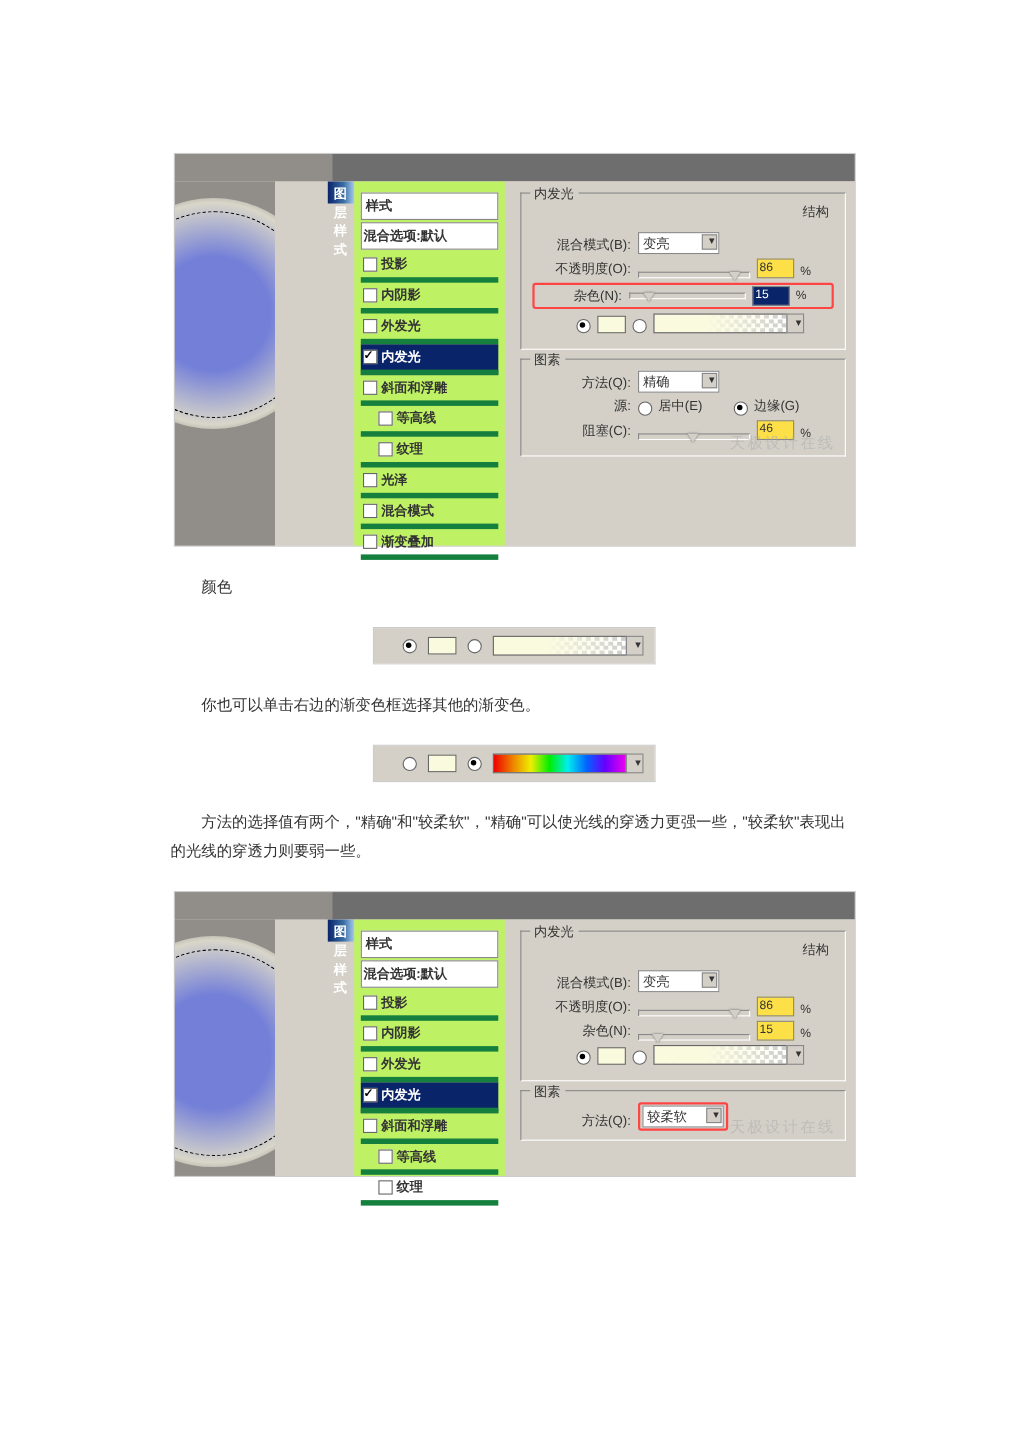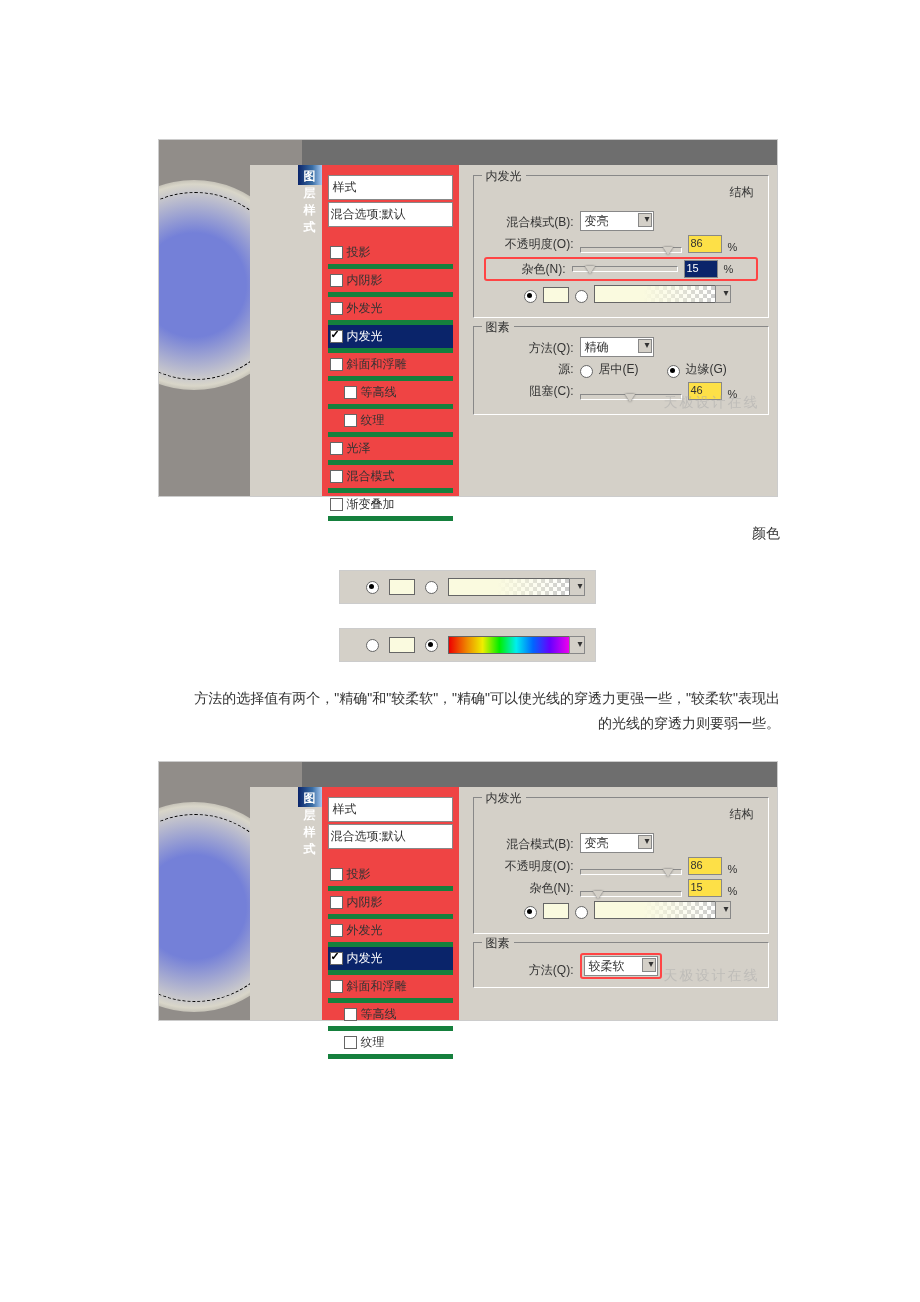--- a/index.html
+++ b/index.html
@@ -1,37 +1,37 @@
 <!DOCTYPE html>
 <html><head>
 <meta charset="utf-8">
 <style>
 body { margin:0; background:#fff; font-family:"Microsoft YaHei","SimSun",sans-serif; font-size:14px; color:#333; width:920px; }
 .page { padding:115px 140px 60px 155px; }
-.article p { margin:24px 0; line-height:1.8;text-align:right; }
+.article p { margin:24px 0; line-height:1.8; }
 .article p.indent { text-indent:2em; }
 .figure { margin:24px 0; display:flex; justify-content:center; }
 .figure-inner { border:1px solid #ccc; background:#d4d0c8; }
 .ps-screenshot { width:618px; background:#d4d0c8; font-family:"SimSun",sans-serif; font-size:12px; }
 .ps-titlebar-row { display:flex; height:25px; }
 .ps-canvas-top { width:143px; height:25px; background:#918d89; }
 .ps-titlebar-gap { flex:1; background:#6e6e6e; }
 .ps-body { display:flex; }
 .ps-canvas { width:143px; background:#918d89; position:relative; overflow:hidden; }
 .ps-circle { position:absolute; border-radius:50%; background:radial-gradient(circle, #7480d8 0%, #7480d8 35%, #d9d6c9 68%, #918d89 78%); }
 .ps-circle.top { width:210px; height:210px; top:15px; left:-70px; }
 .ps-marquee { position:absolute; border-radius:50%; border:1px dashed #000; }
 .ps-marquee.top { width:186px; height:186px; top:27px; left:-58px; }
 .ps-dialog { flex:1; background:#d4d0c8; display:flex; flex-direction:row;padding-left:48px; }
 .ps-dialog-title { background:linear-gradient(90deg, #0a246a 0%, #3a6ea5 60%, #a6c8f0 100%); color:#fff; font-weight:bold; padding:3px 6px; height:14px; }
 .ps-dialog-body { display:flex; flex:1; }
-.ps-styles-list { width:125px; background:#ef4444; padding:10px 6px 2px 6px; border-right:none; }
+.ps-styles-list { width:125px; background:#bef264; padding:10px 6px 2px 6px; border-right:none;font-weight:bold; }
 .ps-style-header { background:#fff; border:1px solid #888; padding:3px 4px; margin-bottom:2px; }
 .ps-style-item { padding:3px 2px 3px 2px; display:flex; align-items:center; gap:4px; border-bottom:5px solid #15803d; }
-.ps-style-item.blend { background:#fff; border:1px solid #888; margin-bottom:14px; }
+.ps-style-item.blend { background:#fff; border:1px solid #888; margin-bottom:2px; }
 .ps-style-item.selected { background:#0a246a; color:#fff; }
 .ps-style-item.sub { padding-left:16px; }
 .ps-chk { width:11px; height:11px; background:#fff; border:1px solid #666; display:inline-block; position:relative; }
 .ps-chk.checked-white::after { content:"✓"; position:absolute; top:-3px; left:0; font-size:11px; color:#000; font-weight:bold; }
 .ps-settings { flex:1; padding:10px 8px 2px 14px; background:#d4d0c8; }
 .ps-fieldset { border:1px solid #fff; border-top-color:#888; border-left-color:#888; padding:6px 10px 10px 10px; margin-bottom:8px; position:relative; }
 .ps-fieldset-legend { position:absolute; top:-8px; left:8px; background:#d4d0c8; padding:0 4px; }
 .ps-fieldset-sublegend { padding:2px 4px 6px 8px;text-align:right; }
 .ps-row { display:flex; align-items:flex-end; margin:4px 0; gap:6px; }
 .ps-label { text-align:right; min-width:90px; }
@@ -194,20 +194,21 @@
 <div class="figure-inner">
 <div class="small-swatch-figure">
   <span class="ps-radio sel"></span>
   <span class="ps-color-swatch ps-swatch-light"></span>
   <span class="ps-radio"></span>
   <span class="ps-gradient-swatch"></span>
 </div>
 </div>
 </div>
 
+<p class="indent">你也可以单击右边的渐变色框选择其他的渐变色。</p>
 
 <div class="figure">
 <div class="figure-inner">
 <div class="small-swatch-figure">
   <span class="ps-radio"></span>
   <span class="ps-color-swatch ps-swatch-light"></span>
   <span class="ps-radio sel"></span>
   <span class="ps-rainbow"></span>
 </div>
 </div>

